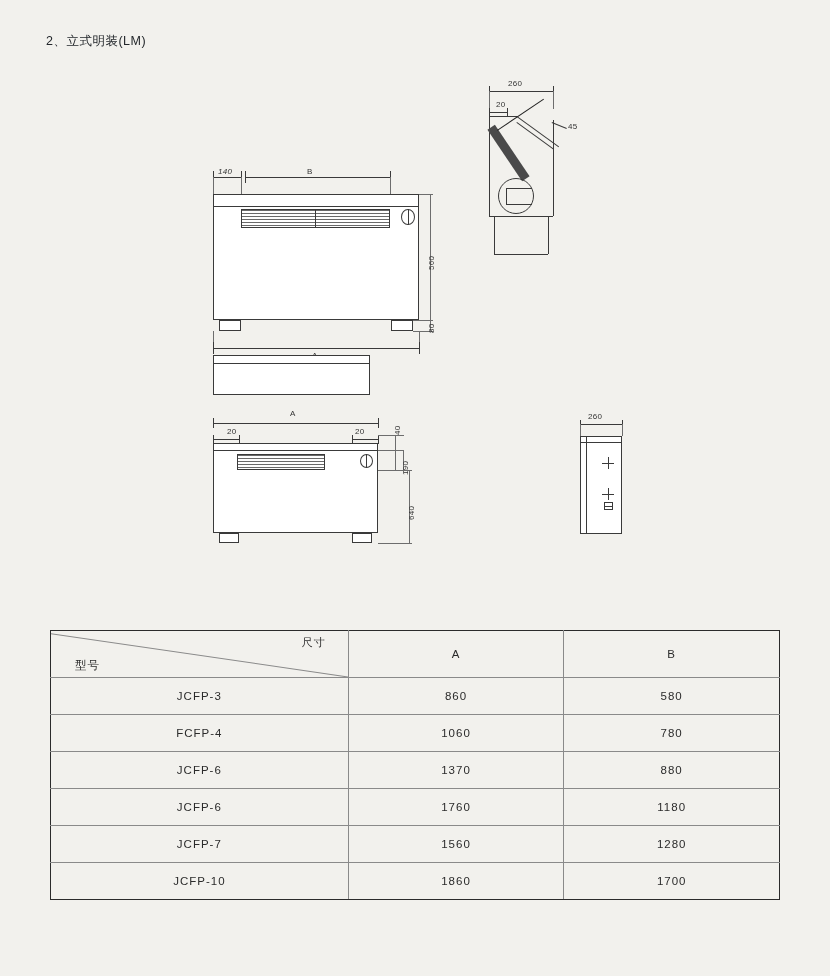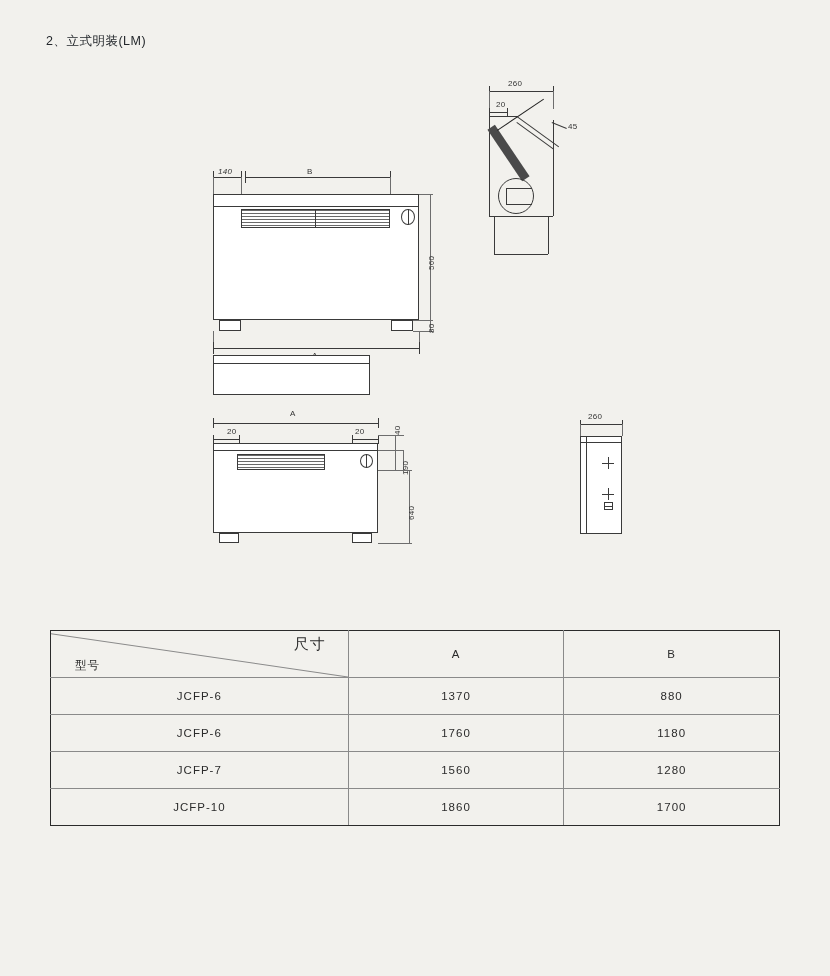--- a/index.html
+++ b/index.html
@@ -127,21 +127,21 @@
     width: 112%;
     height: 1px;
     background: #8a8a8a;
     transform-origin: left top;
     transform: rotate(8.3deg);
   }
   .head-cell .lbl-dim {
     position: absolute;
     right: 22px;
     top: 4px;
-    font-size: 15px;
+    font-size: 11px;
     letter-spacing: 1px;
     text-align: right;
   }
   .head-cell .lbl-model {
     position: absolute;
     left: 24px;
     bottom: 4px;
     font-size: 11.5px;
     letter-spacing: 1px;
   }
@@ -306,20 +306,30 @@
       <tr>
         <td class="col-model head-cell">
           <div class="diag"></div>
           <span class="lbl-dim">尺寸</span>
           <span class="lbl-model">型号</span>
         </td>
         <td class="col-a head-ab">A</td>
         <td class="col-b head-ab">B</td>
       </tr>
       <tr>
+        <td>JCFP-3</td>
+        <td>860</td>
+        <td>580</td>
+      </tr>
+      <tr>
+        <td>FCFP-4</td>
+        <td>1060</td>
+        <td>780</td>
+      </tr>
+      <tr>
         <td>JCFP-6</td>
         <td>1370</td>
         <td>880</td>
       </tr>
       <tr>
         <td>JCFP-6</td>
         <td>1760</td>
         <td>1180</td>
       </tr>
       <tr>

